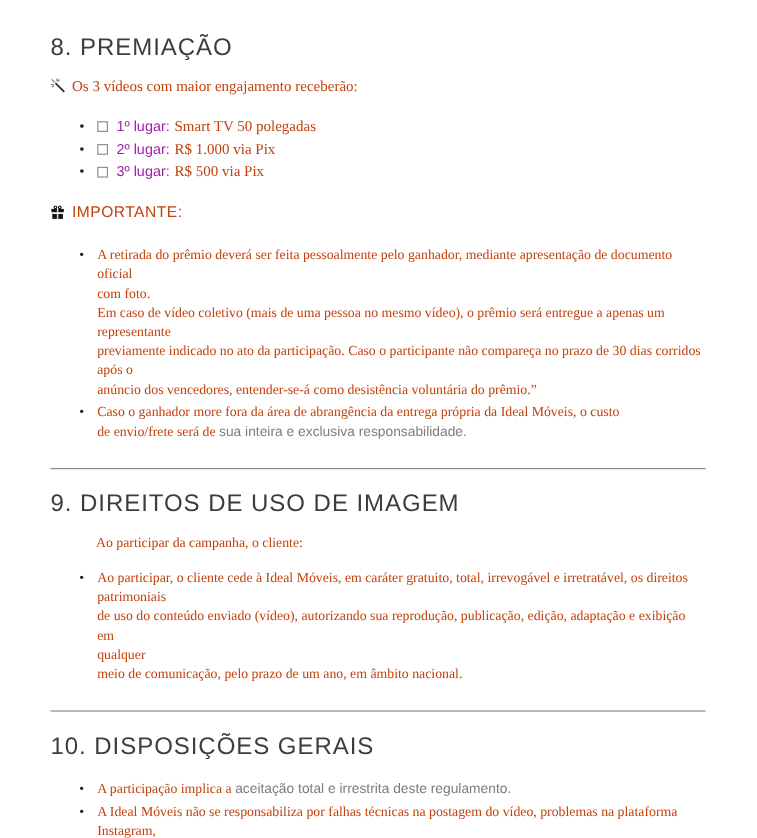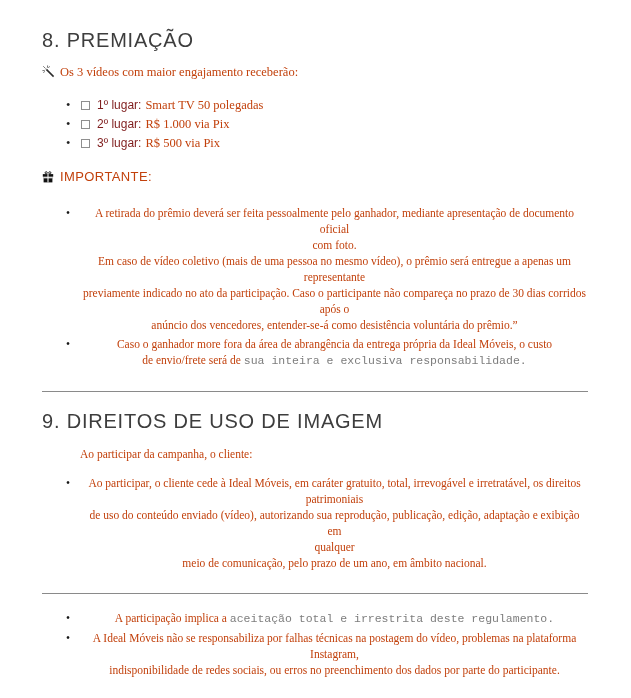--- a/index.html
+++ b/index.html
@@ -54,52 +54,52 @@
   }
   .checkbox-glyph {
     display: inline-block;
     width: 9px; height: 9px;
     border: 1px solid #8f8f8f;
     margin-right: 7px;
     vertical-align: -0.5px;
   }
   .prize-label {
     font-family: "Liberation Sans", sans-serif;
-    color: #7f1d1d;
+    color: #a21caf;
     font-size: 12px;
     margin-right: 4px;
   }
 
   
   .important-row {
     margin-top: 16px;
     font-family: "Liberation Sans", sans-serif;
     font-size: 13px;
     letter-spacing: 0.4px;
     color: #c2410c;
   }
   .important-row .ico { margin-right: 6px; }
 
   
-  .bullet-list { margin-top: 19px; text-align: center; }
+  .bullet-list { margin-top: 19px; }
   .bullet-item {
     position: relative;
     padding-left: 39px;
     font-size: 11.5px;
     line-height: 16px;
     margin-bottom: 3px;
   }
   .bullet-item::before {
     content: "\2022";
     position: absolute;
     left: 24px; top: 0;
     color: #161616;
   }
   .gray-inline {
-    font-family: Liberation Mono, monospace;
+    font-family: Liberation Sans, sans-serif;
     font-size: 11.5px;
     color: #7d7d7d;
   }
 
   
   .rule {
     border: none;
     border-top: 1px solid #8a8a8a;
     margin-top: 22px;
   }
@@ -182,20 +182,21 @@
 de uso do conteúdo enviado (vídeo), autorizando sua reprodução, publicação, edição, adaptação e exibição em
 qualquer
 meio de comunicação, pelo prazo de um ano, em âmbito nacional.</span>
       </div>
     </div>
   </div>
 
   <hr class="rule">
 
   <div class="sec sec-10">
+    <div class="sec-heading">10. DISPOSIÇÕES GERAIS</div>
     <div class="bullet-list">
       <div class="bullet-item">
         <span class="serif pre">A participação implica a </span><span class="gray-inline">aceitação total e irrestrita deste regulamento.</span>
       </div>
       <div class="bullet-item">
         <span class="serif pre">A Ideal Móveis não se responsabiliza por falhas técnicas na postagem do vídeo, problemas na plataforma
 Instagram,
 indisponibilidade de redes sociais, ou erros no preenchimento dos dados por parte do participante.</span>
       </div>
 

